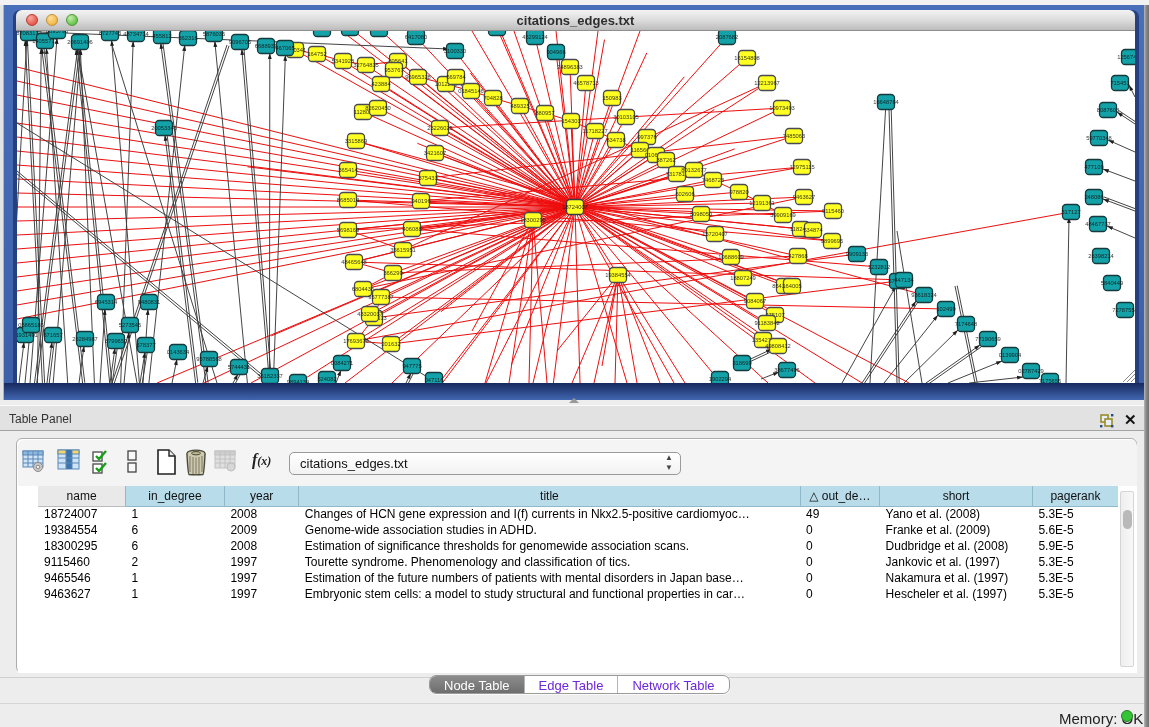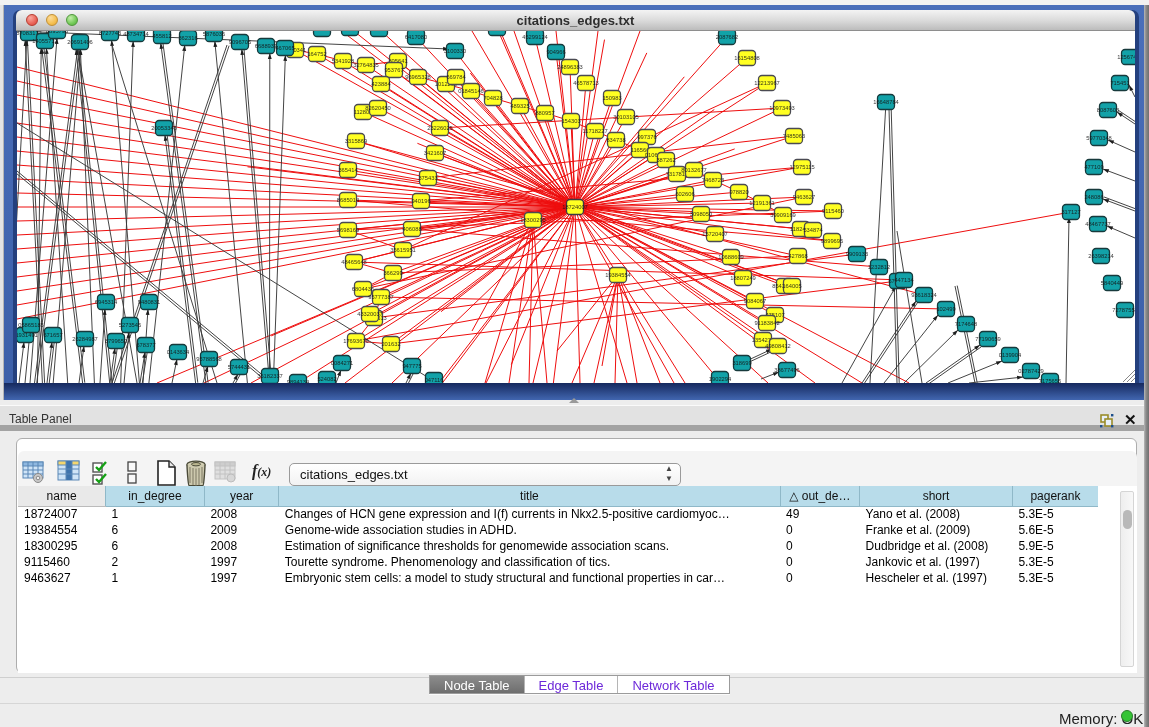--- a/index.html
+++ b/index.html
@@ -22,51 +22,51 @@
   font-size:13px; font-weight:bold; color:#2e2e2e; }
 .tl { position:absolute; top:4px; width:12px; height:12px; border-radius:50%; }
 #tl1 { left:10px; background:radial-gradient(circle at 35% 30%,#f8a79d,#ea6458 60%,#d2453a); border:1px solid #b83c30;}
 #tl2 { left:30px; background:radial-gradient(circle at 35% 30%,#fbdb9a,#f5bf4f 60%,#dfa43b); border:1px solid #c29035;}
 #tl3 { left:50px; background:radial-gradient(circle at 35% 30%,#c2eda9,#73ca58 60%,#54ad3f); border:1px solid #50973c;}
 #botband { position:absolute; left:4px; top:383px; width:1140px; height:17px;
   background:linear-gradient(#16295e,#4166b0); }
 
 #tp { position:absolute; left:0; top:400px; width:1144px; height:327px; background:#ededed; }
 #tpbar { position:absolute; left:0; top:5px; width:1144px; height:26px;
-  background:#e2e2e2; border-top:1px solid #fafafa; border-bottom:6px solid #a3a3a3;}
+  background:#e2e2e2; border-top:1px solid #fafafa; border-bottom:1px solid #a3a3a3;}
 #tpbar .t { position:absolute; left:9px; top:6px; font-size:12px; color:#333; }
 #handle { position:absolute; left:569px; top:-2px; width:0; height:0;
   border-left:5px solid transparent; border-right:5px solid transparent;
   border-bottom:5px solid #9a9a9a; }
 #floatico { position:absolute; left:1100px; top:8px; width:15px; height:14px; }
 #closeico { position:absolute; left:1124px; top:5px; font-size:15px; font-weight:bold; color:#111; }
 #panel { position:absolute; left:16px; top:38px; width:1121px; height:235px;
   background:#fff; border:1px solid #adadad; border-radius:6px; }
-#toolbar { position:absolute; left:1px; top:12px; width:1119px; height:46px;
+#toolbar { position:absolute; left:1px; top:1px; width:1119px; height:46px;
   background:#f4f4f4; border-radius:6px 6px 0 0; }
 .tb { position:absolute; top:9px; }
 #dd { position:absolute; left:271px; top:12px; width:392px; height:23px;
   background:linear-gradient(#fff,#f2f2f2); border:1px solid #9a9a9a; border-radius:5px;
   font-size:13px; color:#111; line-height:21px; padding-left:10px; }
 #dd .arr { position:absolute; right:7px; top:0px; font-size:8px; color:#444; line-height:10px;}
 
 #grid { position:absolute; left:1px; top:47px; width:1119px; height:187px; background:#fff; overflow:hidden;}
-table { border-collapse:collapse; table-layout:fixed; font-size:12px; color:#000; width:1080px;}
+table { border-collapse:collapse; table-layout:fixed; font-size:12px; color:#000; width:1080px;margin-left:20px;}
 th { background:#b8dcea; font-weight:normal; height:20px; font-size:12px;
   border-left:1px solid #8fb8c8; border-bottom:1px solid #8fb8c8; color:#111;}
 th.c1 { background:#e9e9e9; border-left:none; border-bottom:1px solid #bbb; }
 td { height:16px; padding:0 0 0 6px; white-space:nowrap; overflow:hidden; }
 .c1{width:86px} .c2{width:97px} .c3{width:73px} .c4{width:492px}
 .c5{width:78px} .c6{width:150px} .c7{width:84px}
 #vscroll { position:absolute; left:1103px; top:52px; width:14px; height:176px;
   background:linear-gradient(90deg,#eee,#f8f8f8); border:1px solid #d5d5d5; border-radius:2px;}
 #vthumb { position:absolute; left:2px; top:18px; width:9px; height:19px; background:#b9b9b9; border-radius:5px;}
 
 #segs { position:absolute; left:429px; top:275px; height:19px; display:flex;
-  border:1px solid #9b9b9b; border-radius:0; overflow:hidden; background:#fff;
+  border:1px solid #9b9b9b; border-radius:7px; overflow:hidden; background:#fff;
   box-shadow:0 1px 0 rgba(255,255,255,.7);}
 .seg { font-size:13px; padding:1px 14px 0; line-height:17px; color:#6d28d9; border-left:1px solid #b5b5b5;}
 .seg.first { border-left:none; background:linear-gradient(#8c8c8c,#6e6e6e); color:#fff; }
 #tpline { position:absolute; left:0; top:277px; width:1144px; height:1px; background:#cfcfcf; }
 #statline { position:absolute; left:0; top:303px; width:1144px; height:1px; background:#d6d6d6; }
 #mem { position:absolute; left:1059px; top:310px; font-size:15px; color:#222; }
 #memdot { position:absolute; left:1121px; top:310px; width:12px; height:12px;
   border-radius:50%; background:#35c435; border:1px solid #2b7d2b; }
 svg text { font-family:"Liberation Sans",sans-serif; }
 </style></head><body>
@@ -948,20 +948,29 @@
 <tr>
                 <td class="c1">9115460</td>
                 <td class="c2">2</td>
                 <td class="c3">1997</td>
                 <td class="c4">Tourette syndrome. Phenomenology and classification of tics.</td>
                 <td class="c5">0</td>
                 <td class="c6">Jankovic et al. (1997)</td>
                 <td class="c7">5.3E‑5</td>
               </tr>
 <tr>
+                <td class="c1">9465546</td>
+                <td class="c2">1</td>
+                <td class="c3">1997</td>
+                <td class="c4">Estimation of the future numbers of patients with mental disorders in Japan base…</td>
+                <td class="c5">0</td>
+                <td class="c6">Nakamura et al. (1997)</td>
+                <td class="c7">5.3E‑5</td>
+              </tr>
+<tr>
                 <td class="c1">9463627</td>
                 <td class="c2">1</td>
                 <td class="c3">1997</td>
                 <td class="c4">Embryonic stem cells: a model to study structural and functional properties in car…</td>
                 <td class="c5">0</td>
                 <td class="c6">Hescheler et al. (1997)</td>
                 <td class="c7">5.3E‑5</td>
               </tr>
         </tbody>
           </table>

